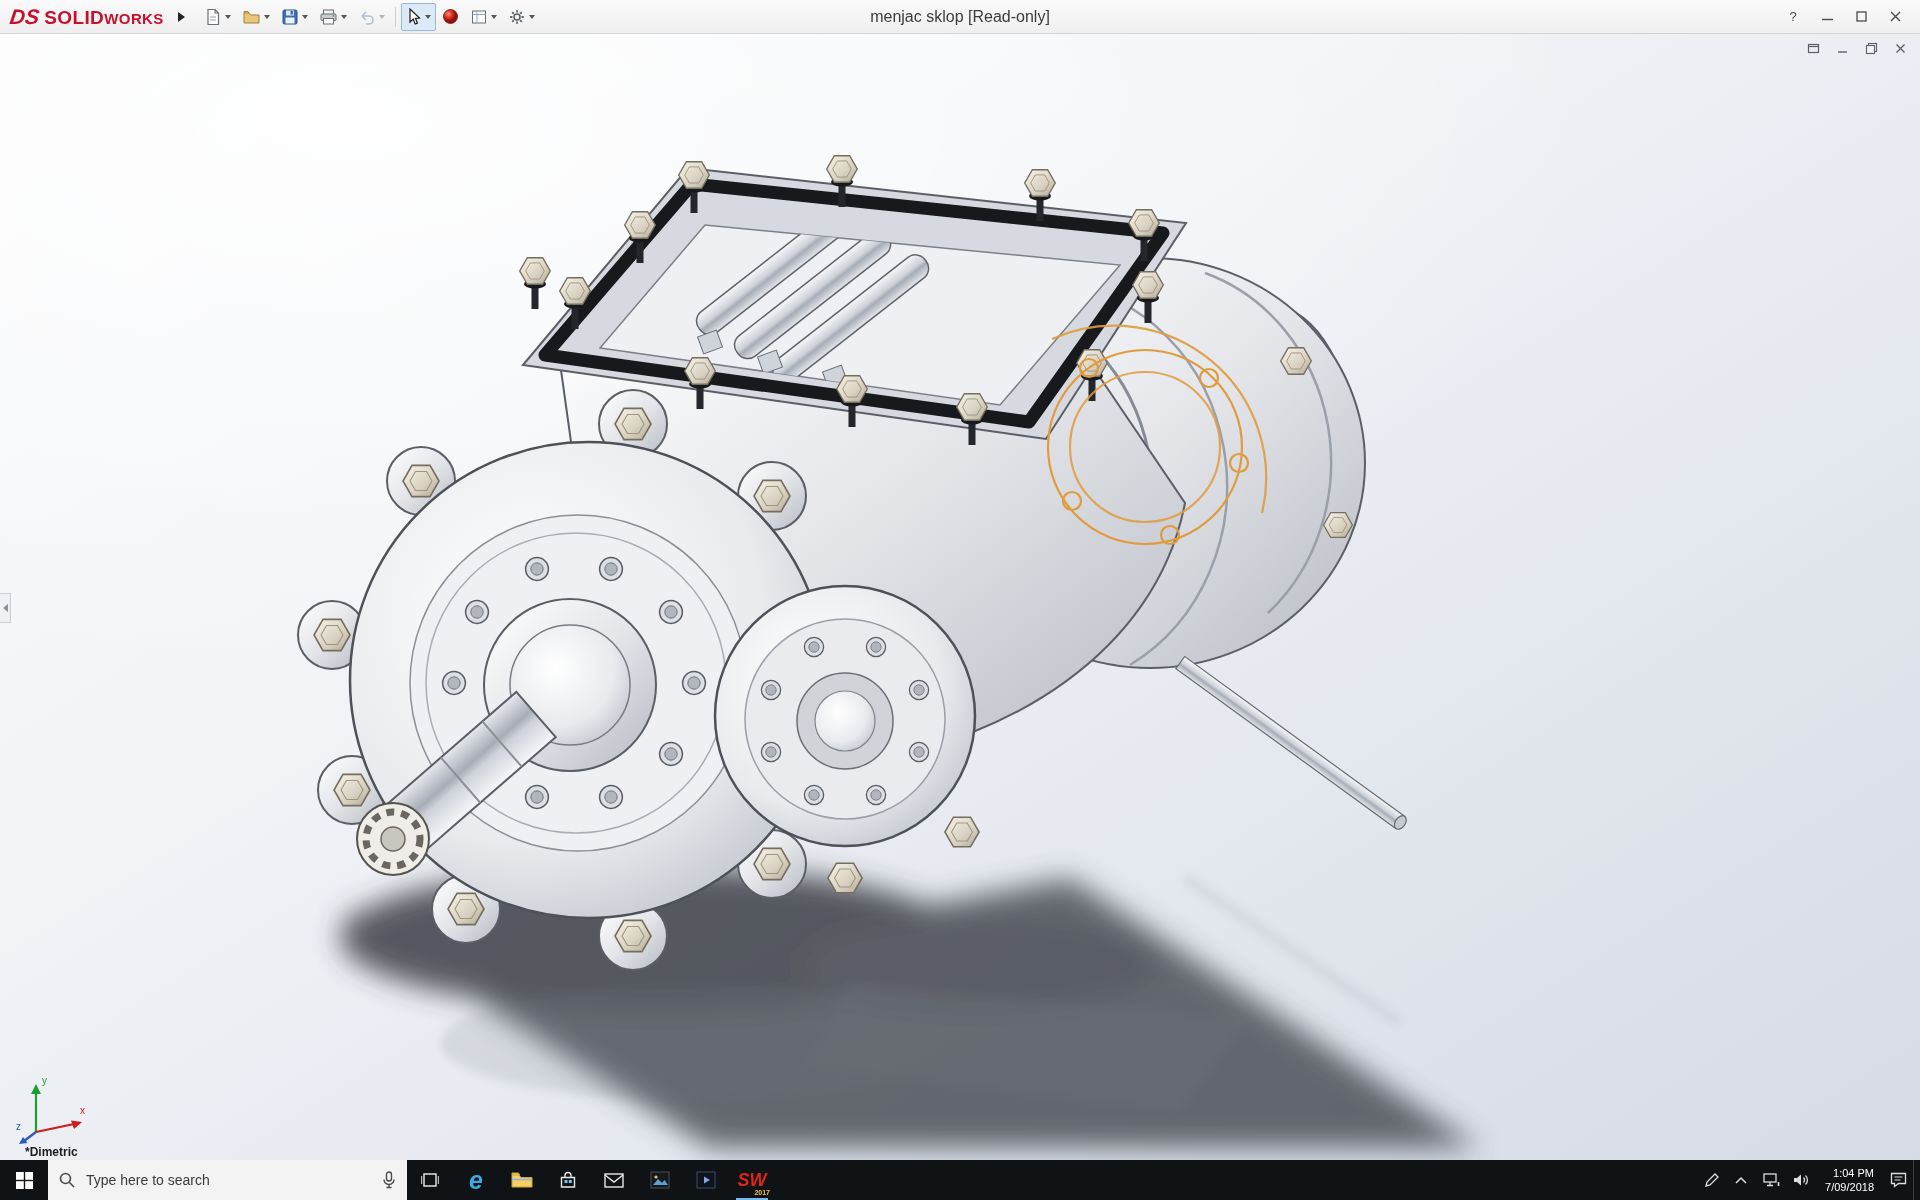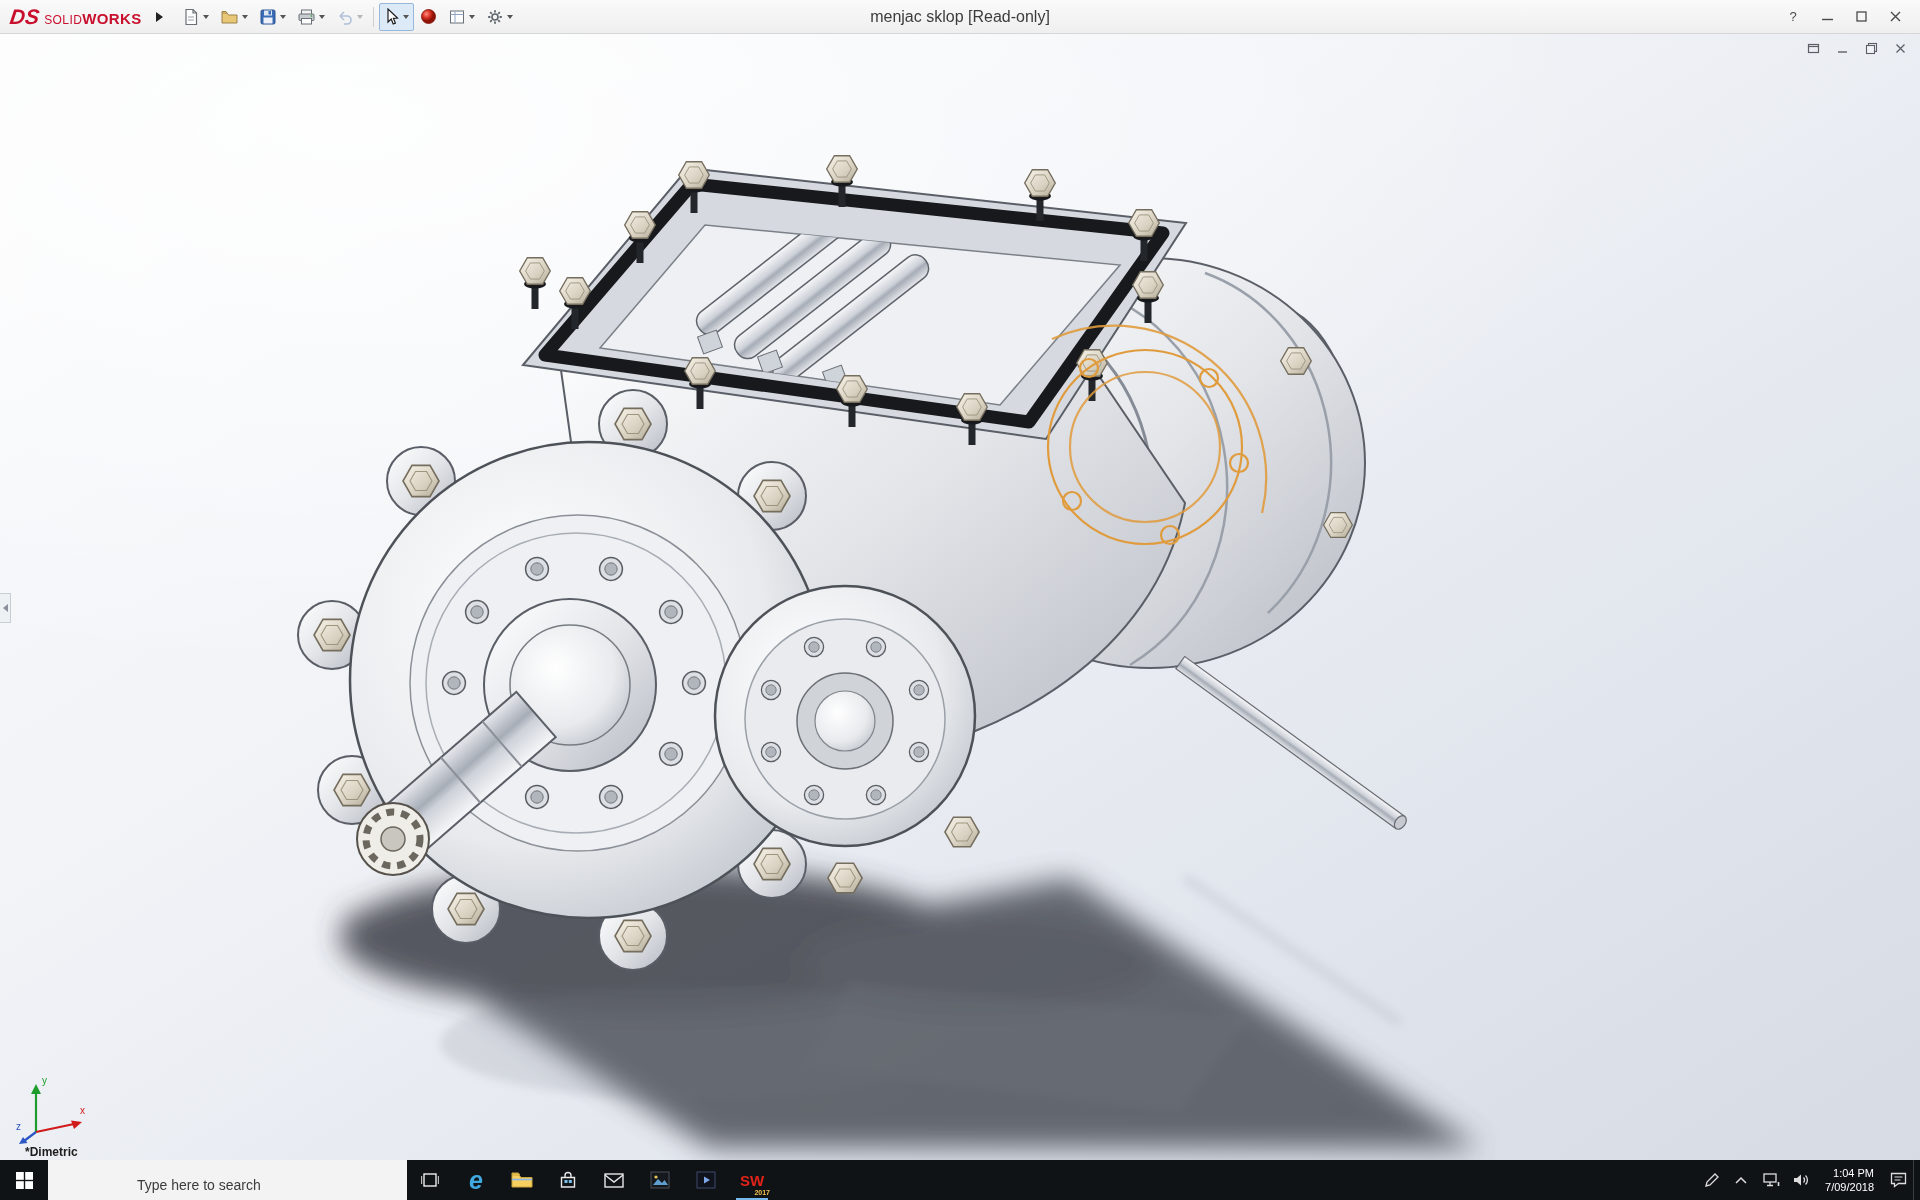--- a/index.html
+++ b/index.html
@@ -9,21 +9,21 @@
     -webkit-font-smoothing:antialiased;
   }
   
   .titlebar{
     position:absolute;top:0;left:0;right:0;height:33px;
     background:linear-gradient(#fafafa,#efefef);
     border-bottom:1px solid #d6d6d6;display:flex;align-items:center;z-index:50;
   }
   .logo{display:flex;align-items:baseline;padding:0 6px 0 10px;gap:5px;}
   .logo-ds{color:#c8102e;font-weight:bold;font-style:italic;font-size:21px;transform:skewX(-8deg);}
-  .logo-solid{color:#c8102e;font-weight:normal;font-size:12px;letter-spacing:.4px;}
+  .logo-solid{color:#c8102e;font-weight:bold;font-size:19px;letter-spacing:.4px;}
   .logo-works{color:#c8102e;font-weight:bold;font-size:15px;letter-spacing:.4px;}
   .flyout{width:0;height:0;border-left:7px solid #222;border-top:5px solid transparent;border-bottom:5px solid transparent;margin:0 14px 0 8px;cursor:pointer;}
   .qat{display:flex;align-items:center;height:100%;gap:1px;}
   .tool{display:flex;align-items:center;height:26px;padding:0 4px;border:1px solid transparent;border-radius:2px;cursor:pointer;}
   .tool.active{border-color:#96b8dd;background:#dcEAf8;background:#dceaf8;}
   .tool.disabled{opacity:.38;}
   .tool svg{display:block;}
   .caret{width:0;height:0;border-top:4px solid #555;border-left:3.5px solid transparent;border-right:3.5px solid transparent;margin-left:3px;}
   .qat-sep{width:1px;height:20px;background:#d0d0d0;margin:0 4px;}
   .doc-title{
@@ -52,29 +52,29 @@
   .triad{position:absolute;left:16px;bottom:16px;}
 
   
   .taskbar{
     position:absolute;left:0;right:0;bottom:0;height:40px;background:#101316;
     display:flex;align-items:stretch;color:#fff;z-index:60;
   }
   .tb-btn{display:flex;align-items:center;justify-content:center;cursor:pointer;position:relative;}
   .start{width:48px;}
   .search{
-    width:337px;background:#f3f3f3;display:flex;align-items:center;gap:16px;padding:0 11px;cursor:text;flex-direction:column;
+    width:337px;background:#f3f3f3;display:flex;align-items:center;gap:9px;padding:0 11px;cursor:text;
   }
   .search input{flex:1;border:none;outline:none;background:transparent;font-size:14px;color:#1a1a1a;font-family:"Liberation Sans",sans-serif;}
   .search input::placeholder{color:#3b3b3b;opacity:1;}
   .tb-icon{width:46px;}
   .tb-icon.running::after{content:"";position:absolute;left:7px;right:7px;bottom:0;height:2px;background:#76b9ed;}
   .edge-e{font-size:25px;font-weight:bold;font-style:italic;color:#3fa9e0;line-height:1;}
   .sw-tile{position:relative;width:32px;height:30px;display:flex;align-items:center;justify-content:center;}
-  .sw-txt{color:#e2231a;font-weight:bold;font-size:15px;line-height:1;}
+  .sw-txt{color:#e2231a;font-weight:bold;font-style:italic;font-size:18px;line-height:1;}
   .sw-year{position:absolute;right:-2px;bottom:-1px;font-size:7px;color:#f2c14e;font-weight:bold;}
   .tray{margin-left:auto;display:flex;align-items:stretch;justify-content:flex-end;}
   .tray .tb-btn{width:30px;}
   .clock{display:flex;flex-direction:column;justify-content:center;align-items:flex-end;font-size:11px;line-height:14px;padding:0 9px;cursor:pointer;}
   .action-center{width:42px;}
   .show-desktop{width:6px;border-left:1px solid #3a3e43;cursor:pointer;}
 </style>
 </head>
 <body>
 

